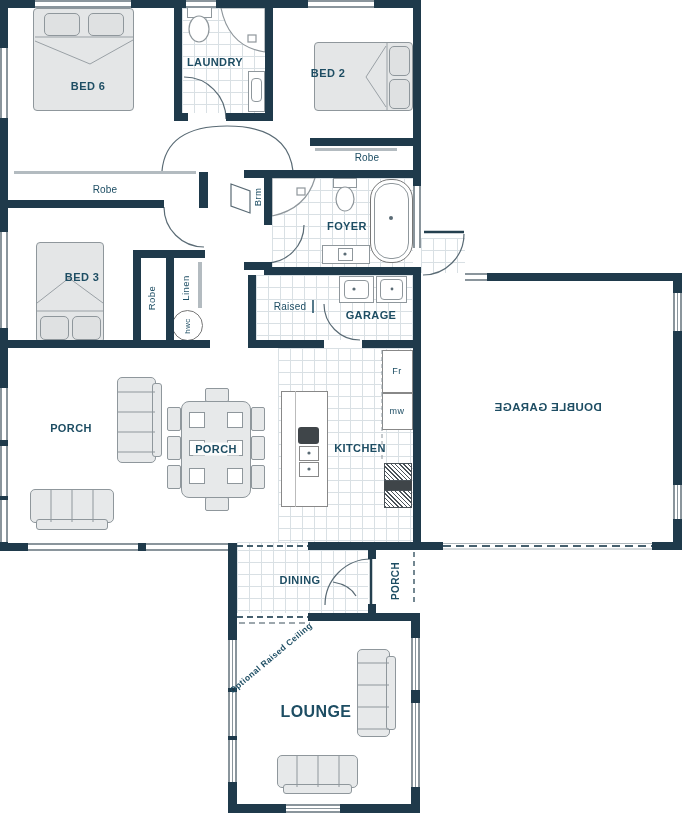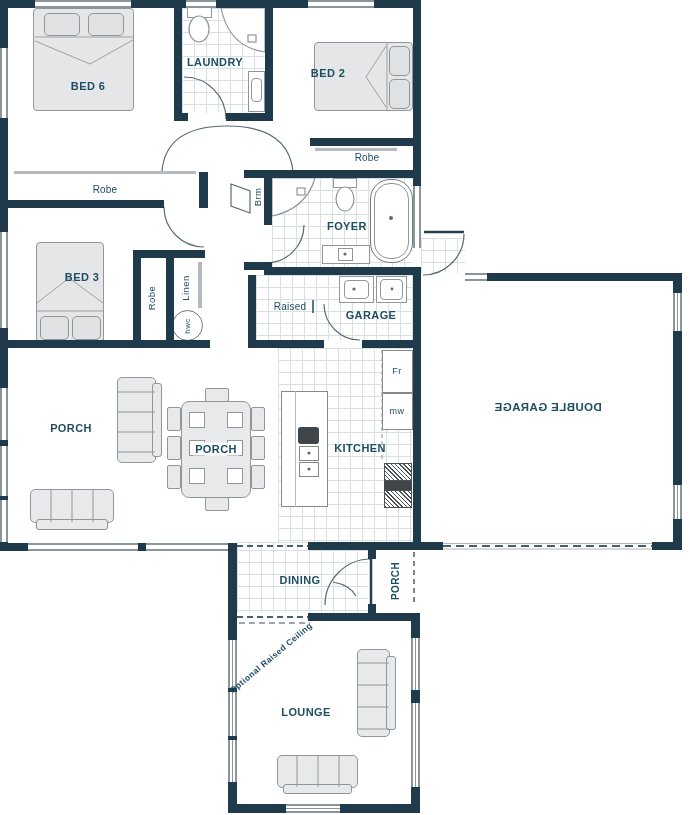--- a/index.html
+++ b/index.html
@@ -242,16 +242,16 @@
   <div class="lbl n" style="left:290px;top:307px;">Raised</div>
   <div class="lbl" style="left:371px;top:315px;">GARAGE</div>
   <div class="lbl" style="left:71px;top:428px;">PORCH</div>
   <div class="lbl onbox" style="left:216px;top:449px;">PORCH</div>
   <div class="lbl" style="left:360px;top:448px;">KITCHEN</div>
   <div class="lbl s" style="left:397px;top:371px;font-weight:400;">Fr</div>
   <div class="lbl s" style="left:397px;top:411px;font-weight:400;">mw</div>
   <div class="lbl mir" style="left:548px;top:408px;">DOUBLE GARAGE</div>
   <div class="lbl" style="left:300px;top:580px;">DINING</div>
   <div class="lbl v" style="left:396px;top:581px;font-size:10px;">PORCH</div>
-  <div class="lbl" style="left:306px;top:712px;font-size:11px;">LOUNGE</div>
+  <div class="lbl" style="left:316px;top:712px;font-size:16px;">LOUNGE</div>
   <div class="lbl rot" style="left:271px;top:658px;">Optional Raised Ceiling</div>
 
 </div>
 
 </body></html>

